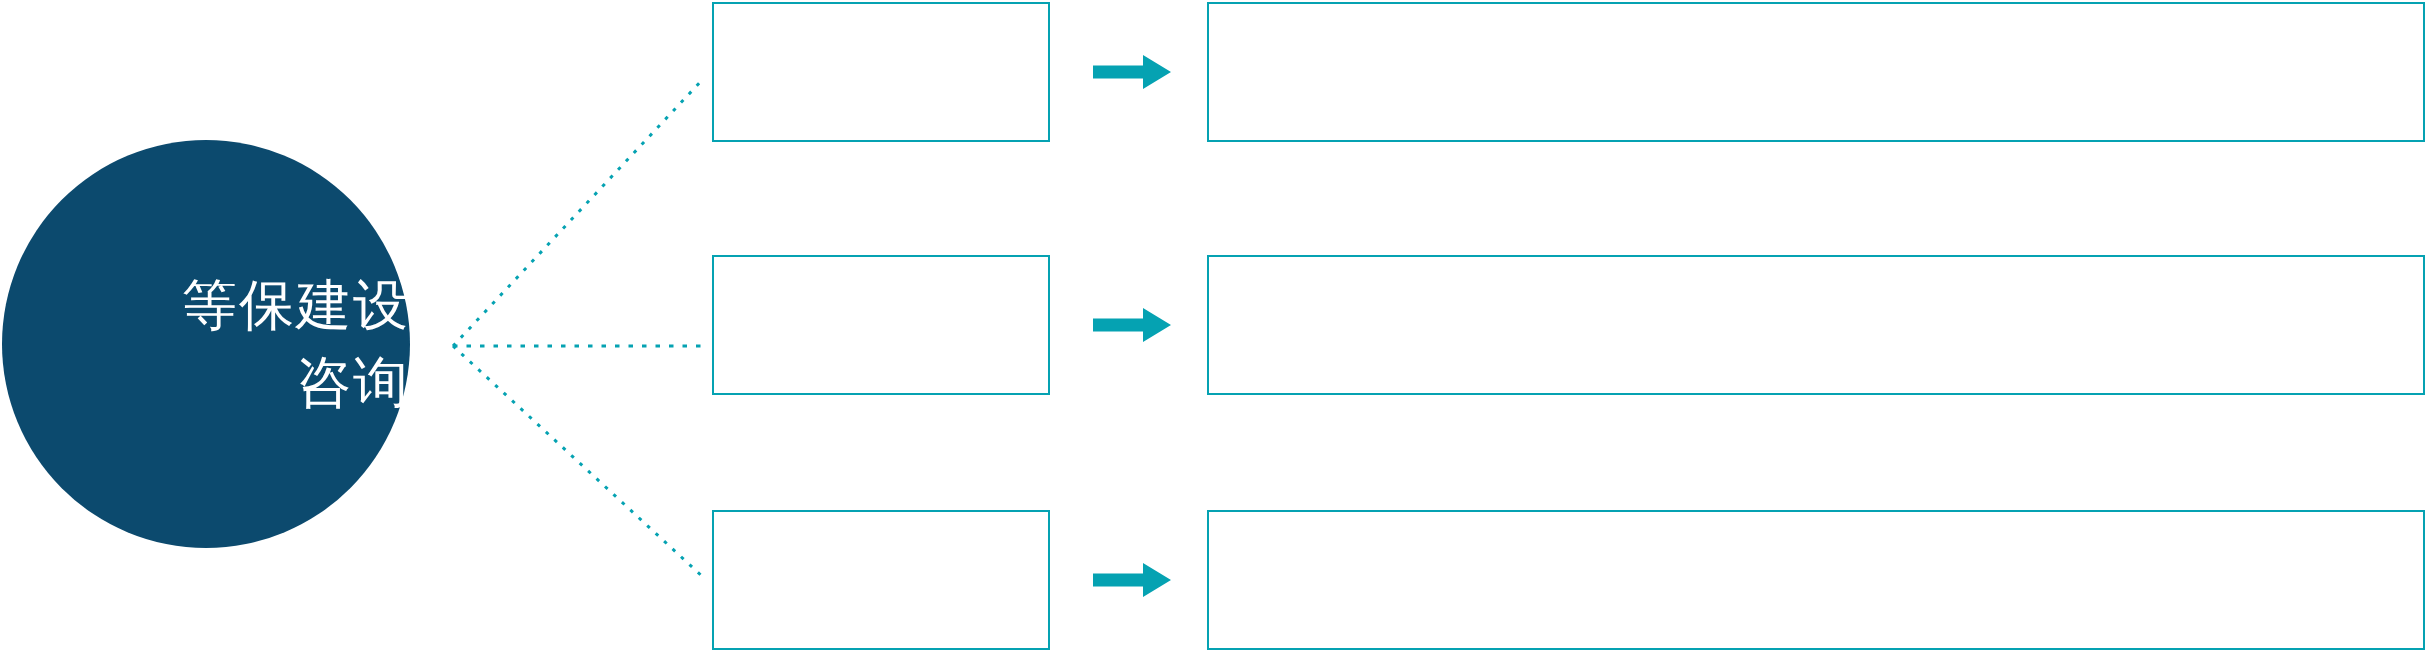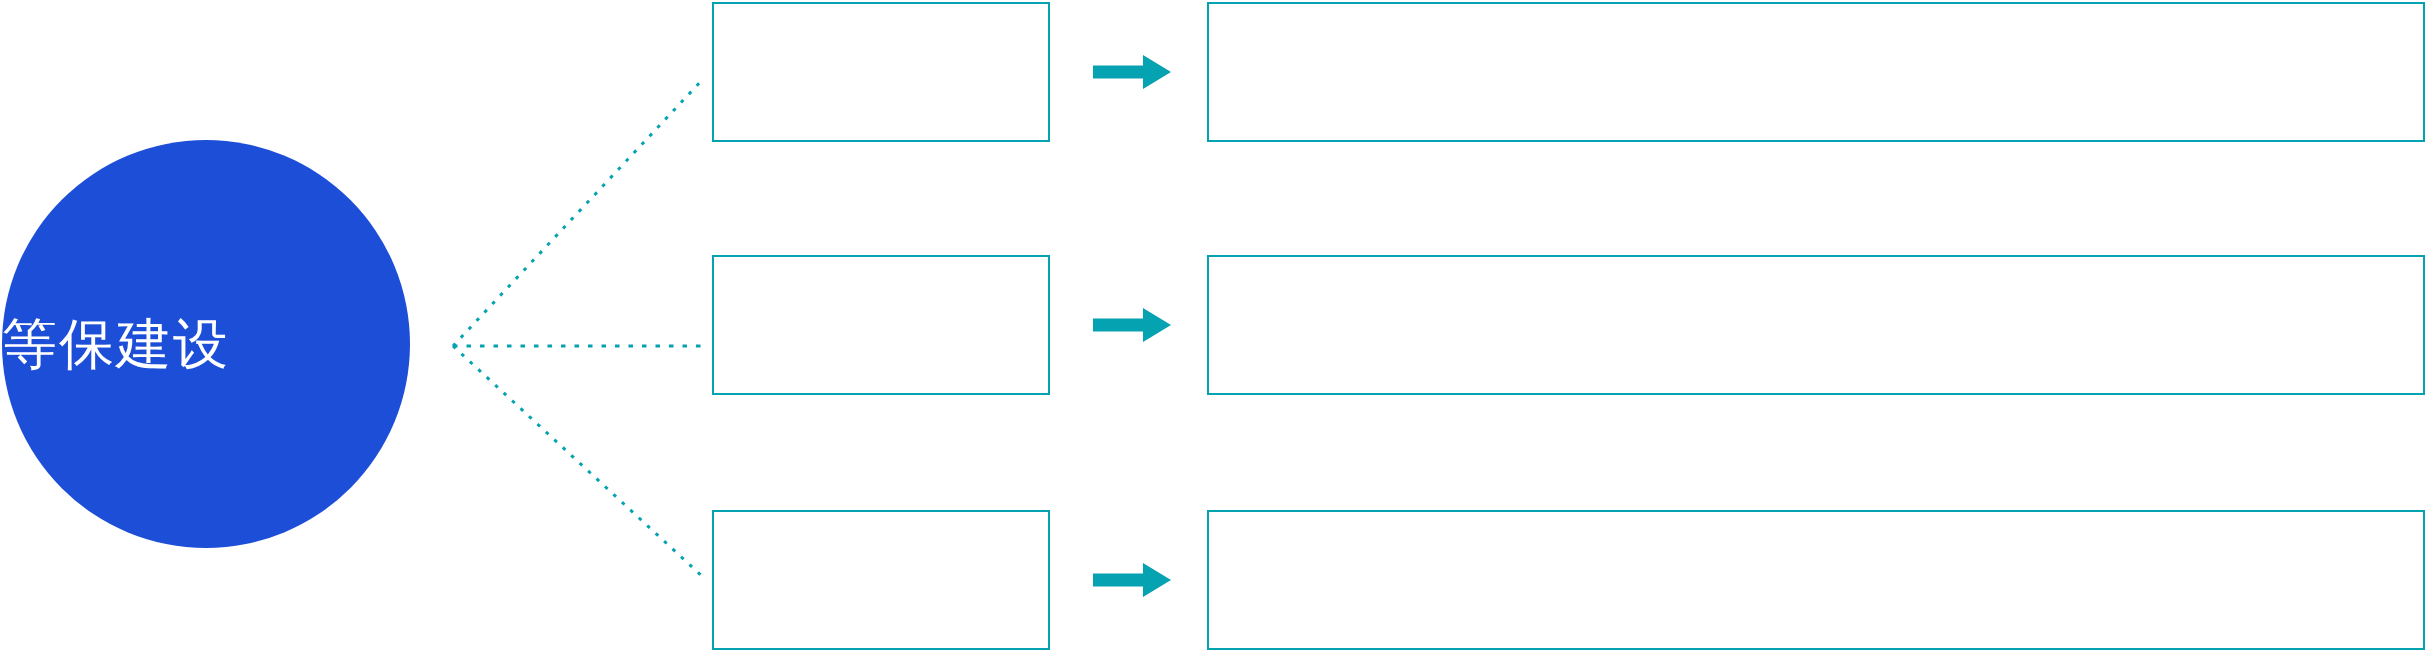--- a/index.html
+++ b/index.html
@@ -9,24 +9,24 @@
     height: 655px;
     background: #ffffff;
     font-family: "Liberation Sans", sans-serif;
     overflow: hidden;
   }
   .hub-circle {
     position: absolute;
     left: 2px; top: 140px;
     width: 408px; height: 408px;
     border-radius: 50%;
-    background: #1d4ed8;
+    background: #0c4a6e;
     display: flex;
     flex-direction: column;
-    align-items: flex-start;
+    align-items: flex-end;
     justify-content: center;
     color: #ffffff;
     font-size: 55px;
     font-weight: 300;
     line-height: 1.4;
     letter-spacing: 2px;
     text-align: center;
   }
   .connectors {
     position: absolute;
@@ -55,20 +55,21 @@
   .row3 .arrow { top: 562px; }
   .arrow svg { display: block; }
 </style>
 </head>
 <body>
 
 <div class="stage">
 
   <div class="hub-circle">
     <span>等保建设</span>
+    <span>咨询</span>
   </div>
 
   <svg class="connectors" width="2434" height="655">
     <line x1="453" y1="346" x2="704" y2="78" stroke="#05A2B2" stroke-width="3" stroke-dasharray="3.5 8"></line>
     <line x1="453" y1="346" x2="704" y2="346" stroke="#05A2B2" stroke-width="3" stroke-dasharray="4.5 9"></line>
     <line x1="453" y1="346" x2="704" y2="578" stroke="#05A2B2" stroke-width="3" stroke-dasharray="3.5 8"></line>
   </svg>
 
   <div class="row1">
     <div class="box small-box"></div>

